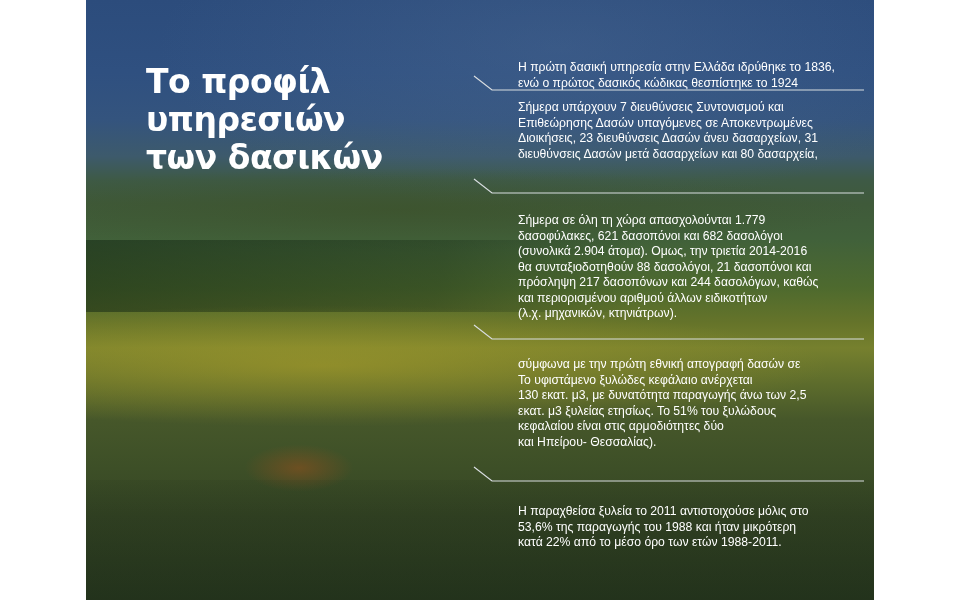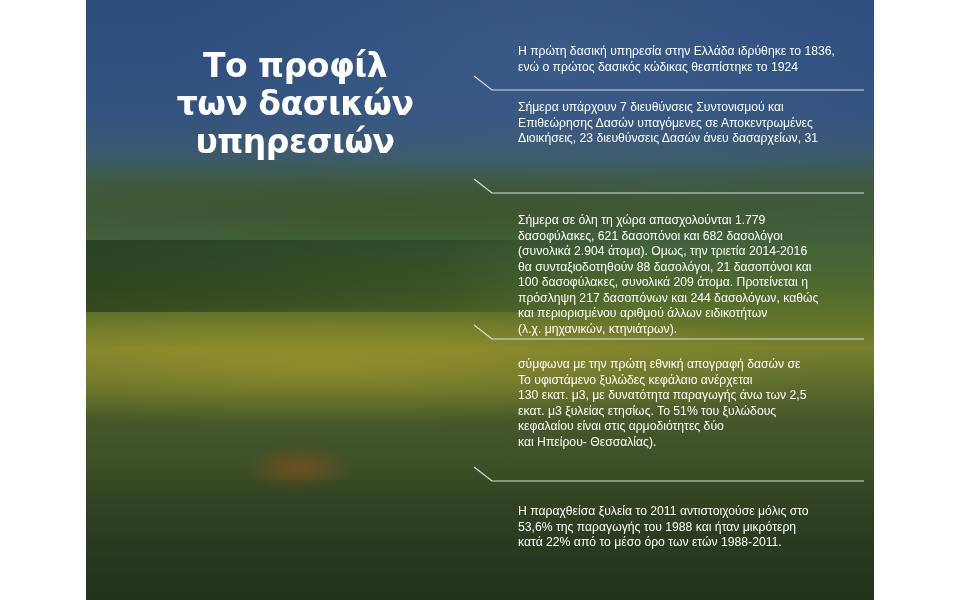--- a/index.html
+++ b/index.html
@@ -41,53 +41,53 @@
 
 <div class="panel">
   <div class="tex haze"></div>
   <div class="tex ridge1"></div>
   <div class="tex shadow"></div>
   <div class="tex golden"></div>
   <div class="tex copper"></div>
   <div class="tex dark"></div>
 </div>
 
-<h1 class="title" style="margin:0;text-align:center;">
+<h1 class="title" style="margin:16px;">
   <span>Το προφίλ</span>
+  <span>υπηρεσιών</span>
   <span>των δασικών</span>
-  <span>υπηρεσιών</span>
 </h1>
 
-<div class="block" style="top:44px;">
+<div class="block" style="top:60px;">
   <div>Η πρώτη δασική υπηρεσία στην Ελλάδα ιδρύθηκε το 1836,</div>
   <div>ενώ ο πρώτος δασικός κώδικας θεσπίστηκε το 1924</div>
 </div>
 <div class="sep" style="top:75px;">
   <svg width="392" height="16">
       <polyline points="1,1 19,15 391,15" fill="none" stroke="#d8dde0" stroke-width="1.2"></polyline>
     </svg>
 </div>
 
 <div class="block" style="top:100px;">
   <div>Σήμερα υπάρχουν 7 διευθύνσεις Συντονισμού και</div>
   <div>Επιθεώρησης Δασών υπαγόμενες σε Αποκεντρωμένες</div>
   <div>Διοικήσεις, 23 διευθύνσεις Δασών άνευ δασαρχείων, 31</div>
+  <div>διευθύνσεις Δασών μετά δασαρχείων και 80 δασαρχεία,</div>
 </div>
 <div class="sep" style="top:178px;">
   <svg width="392" height="16">
       <polyline points="1,1 19,15 391,15" fill="none" stroke="#d8dde0" stroke-width="1.2"></polyline>
     </svg>
 </div>
 
 <div class="block" style="top:213px;">
   <div>Σήμερα σε όλη τη χώρα απασχολούνται 1.779</div>
   <div>δασοφύλακες, 621 δασοπόνοι και 682 δασολόγοι</div>
   <div>(συνολικά 2.904 άτομα). Ομως, την τριετία 2014-2016</div>
   <div>θα συνταξιοδοτηθούν 88 δασολόγοι, 21 δασοπόνοι και</div>
-  <div>100 δασοφύλακες, συνολικά 209 άτομα. Προτείνεται η</div>
   <div>πρόσληψη 217 δασοπόνων και 244 δασολόγων, καθώς</div>
   <div>και περιορισμένου αριθμού άλλων ειδικοτήτων</div>
   <div>(λ.χ. μηχανικών, κτηνιάτρων).</div>
 </div>
 <div class="sep" style="top:324px;">
   <svg width="392" height="16">
       <polyline points="1,1 19,15 391,15" fill="none" stroke="#d8dde0" stroke-width="1.2"></polyline>
     </svg>
 </div>
 

